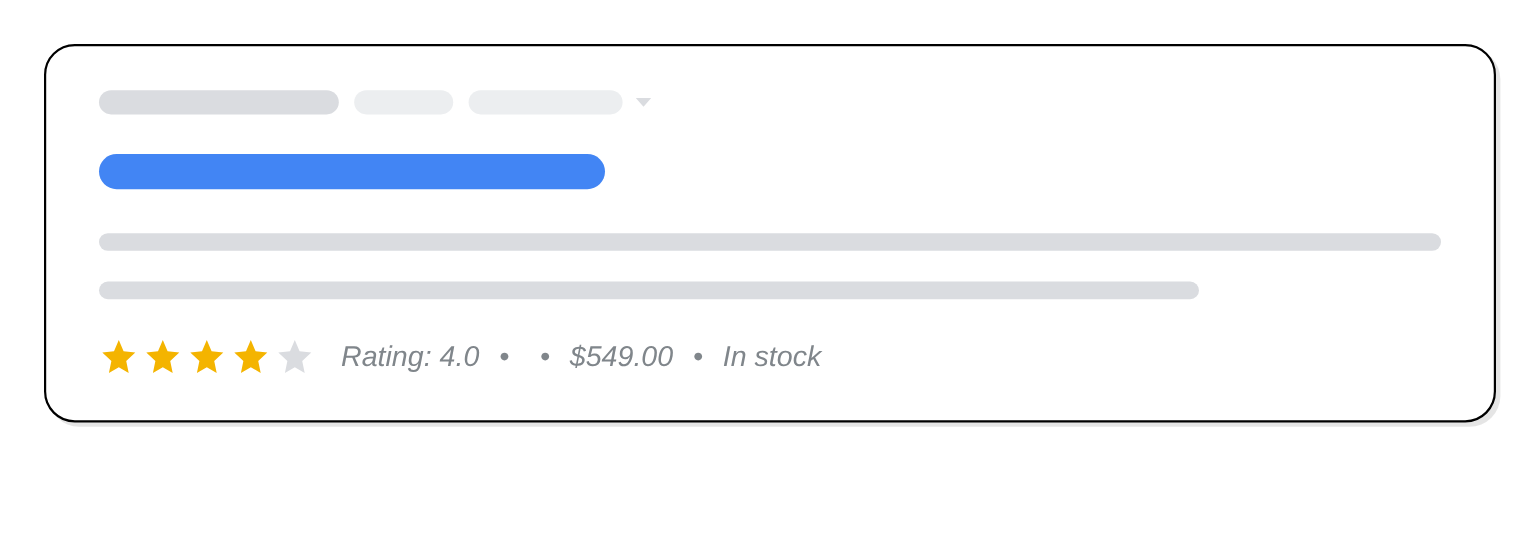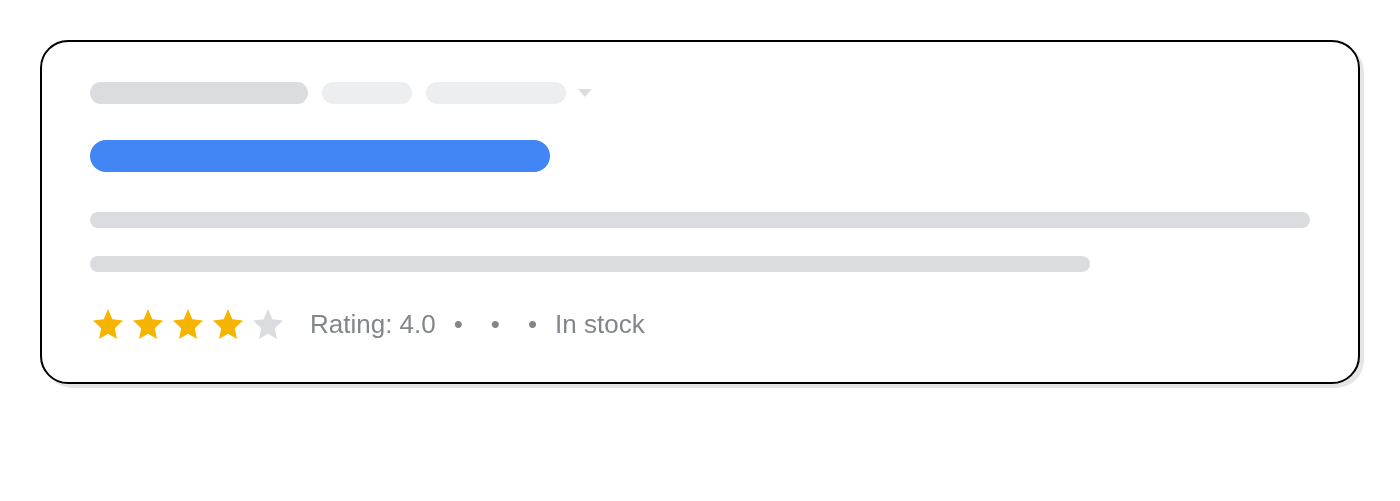--- a/index.html
+++ b/index.html
@@ -70,20 +70,21 @@
     .desc-line-2 {
       width: 82%;
       margin-bottom: 34px;
     }
     .info-row {
       display: flex;
       align-items: center;
       gap: 8px;
       font-size: 26px;
       color: #80868b;
+      font-style: italic;
     }
     .stars {
       display: flex;
       gap: 4px;
       margin-right: 16px;
     }
     .star-svg {
       width: 36px;
       height: 36px;
     }
@@ -131,16 +132,17 @@
       <svg class="star-svg" viewBox="0 0 24 24">
           <path class="star-filled" d="M12 2l2.9 6.9L22 9.7l-5.5 5.1L18 22l-6-3.5L6 22l1.5-7.2L2 9.7l7.1-.8z"></path>
         </svg>
       <svg class="star-svg" viewBox="0 0 24 24">
           <path class="star-empty" d="M12 2l2.9 6.9L22 9.7l-5.5 5.1L18 22l-6-3.5L6 22l1.5-7.2L2 9.7l7.1-.8z"></path>
         </svg>
     </div>
     <span class="info-text">Rating: 4.0</span>
     <span class="separator">•</span>
     <span class="separator">•</span>
+    <span class="info-text">$549.00</span>
     <span class="separator">•</span>
     <span class="info-text">In stock</span>
   </div>
 </div>
 
 </body></html>

